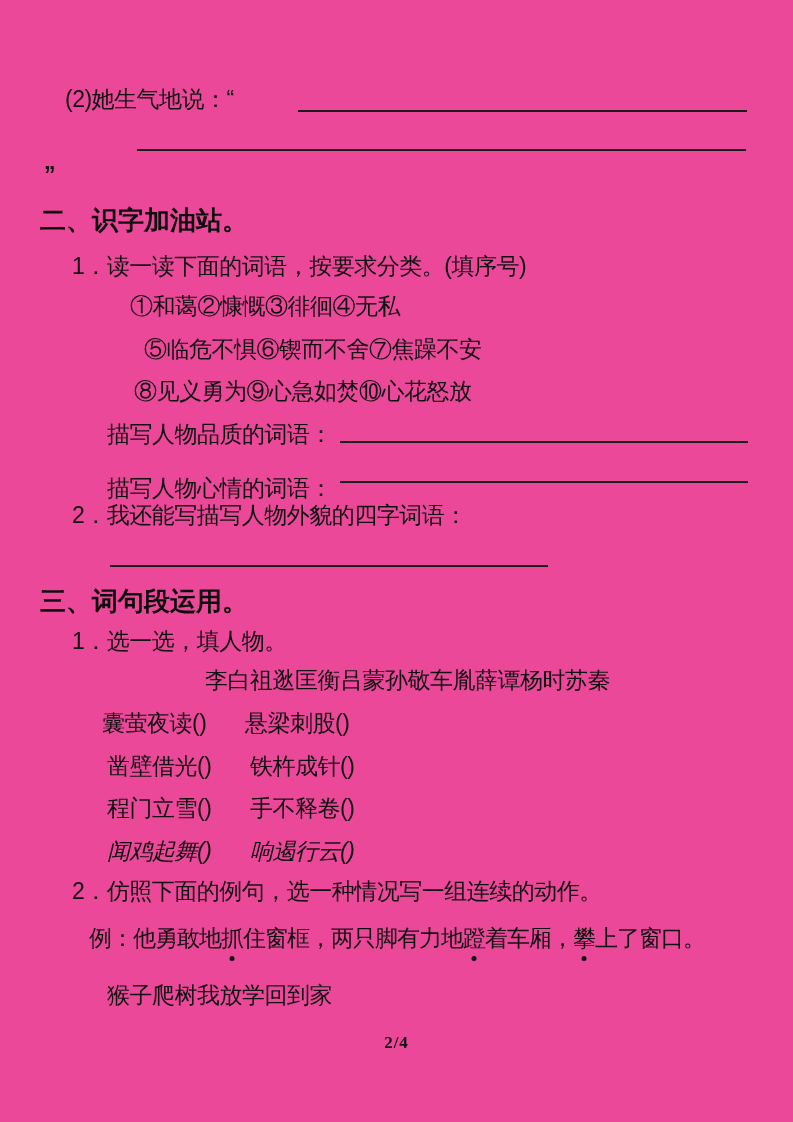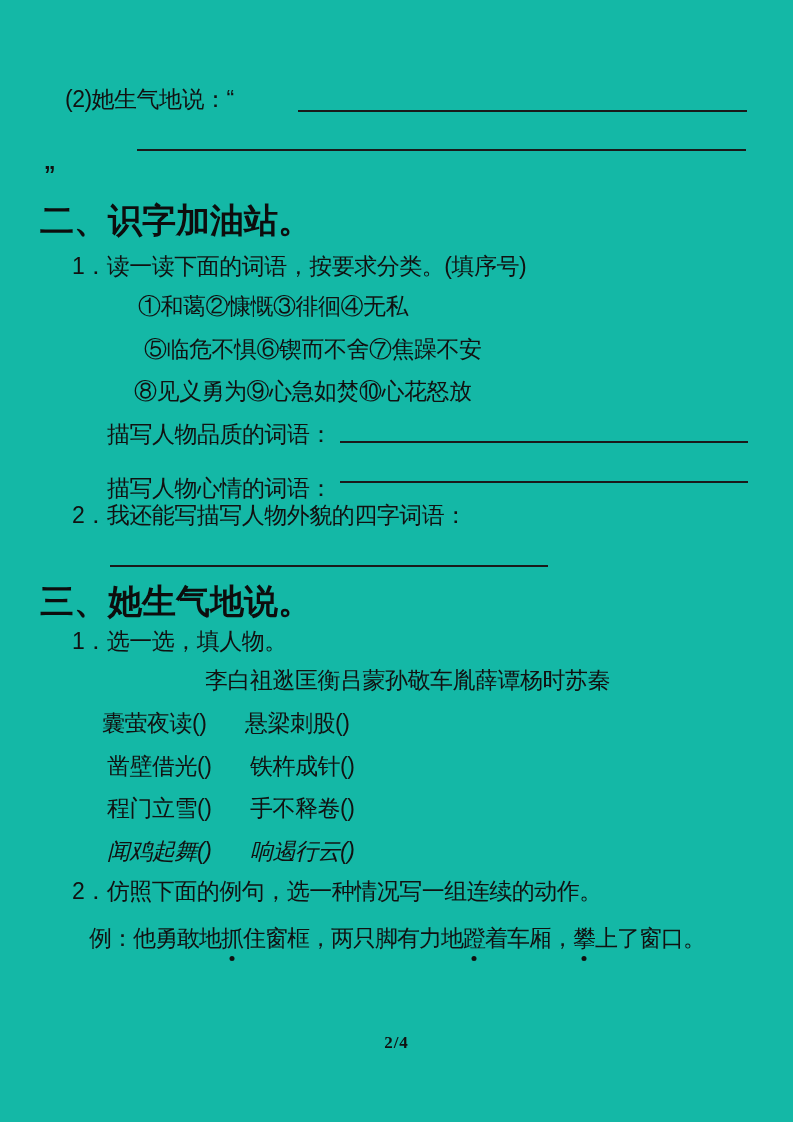--- a/index.html
+++ b/index.html
@@ -4,36 +4,36 @@
 <style>
   html, body {
     margin: 0;
     padding: 0;
     background: #ffffff;
   }
   .page {
     position: relative;
     width: 793px;
     height: 1122px;
-    background: #14b8a6;
+    background: #ec4899;
     font-family: "Liberation Sans", sans-serif;
     color: #111111;
     overflow: hidden;
   }
   .line {
     position: absolute;
     font-size: 23px;
     line-height: 26px;
     letter-spacing: -0.5px;
     white-space: nowrap;
     color: #111111;
   }
   .heading {
     position: absolute;
-    font-size: 34px;
+    font-size: 26px;
     line-height: 30px;
     font-weight: 700;
     letter-spacing: 0;
     white-space: nowrap;
     color: #0d0d0d;
   }
   .blank {
     position: absolute;
     border-bottom: 2px solid #1a1a1a;
     height: 0;
@@ -80,34 +80,34 @@
 
   <div class="line" style="top:86px; left:65px;">(2)她生气地说：“</div>
   <div class="blank" style="top:110px; left:298px; width:449px;"></div>
   <div class="blank" style="top:149px; left:137px; width:609px;"></div>
   <div class="line closing-quote" style="top:162px; left:44px;">”</div>
 
   <div class="heading" style="top:205px; left:40px;">二、识字加油站。</div>
 
   <div class="line" style="top:253px; left:72px;">1．读一读下面的词语，按要求分类。(填序号)</div>
 
-  <div class="line" style="top:293px; left:138px;">①和蔼②慷慨③徘徊④无私</div>
+  <div class="line" style="top:293px; left:130px;">①和蔼②慷慨③徘徊④无私</div>
   <div class="line" style="top:336px; left:144px;">⑤临危不惧⑥锲而不舍⑦焦躁不安</div>
   <div class="line" style="top:378px; left:134px;">⑧见义勇为⑨心急如焚⑩心花怒放</div>
 
   <div class="line" style="top:421px; left:107px;">描写人物品质的词语：</div>
   <div class="blank" style="top:441px; left:340px; width:408px;"></div>
 
   <div class="line" style="top:459px; left:107px;margin-top:16px;">描写人物心情的词语：</div>
   <div class="blank" style="top:481px; left:340px; width:408px;"></div>
 
   <div class="line" style="top:502px; left:72px;">2．我还能写描写人物外貌的四字词语：</div>
   <div class="blank" style="top:565px; left:110px; width:438px;"></div>
 
-  <div class="heading" style="top:586px; left:40px;">三、她生气地说。</div>
+  <div class="heading" style="top:586px; left:40px;">三、词句段运用。</div>
 
   <div class="line" style="top:628px; left:72px;">1．选一选，填人物。</div>
 
   <div class="line" style="top:667px; left:205px;">李白祖逖匡衡吕蒙孙敬车胤薛谭杨时苏秦</div>
 
   <div class="line" style="top:710px; left:102px;">
     <span class="idiom-left">囊萤夜读()</span><span>悬梁刺股()</span>
   </div>
   <div class="line" style="top:753px; left:107px;">
     <span class="idiom-left">凿壁借光()</span><span>铁杵成针()</span>
@@ -116,16 +116,17 @@
     <span class="idiom-left">程门立雪()</span><span>手不释卷()</span>
   </div>
   <div class="line" style="top:838px; left:107px;font-style:italic;">
     <span class="idiom-left">闻鸡起舞()</span><span>响遏行云()</span>
   </div>
 
   <div class="line" style="top:878px; left:72px;">2．仿照下面的例句，选一种情况写一组连续的动作。</div>
 
   <div class="line" style="top:925px; left:89px; letter-spacing:-1px;"><span>例：他勇敢地</span><span class="emph">抓</span><span>住窗框，两只脚有力地</span><span class="emph">蹬</span><span>着车厢，</span><span class="emph">攀</span><span>上了窗口。</span></div>
 
+  <div class="line" style="top:982px; left:107px;">猴子爬树我放学回到家</div>
 
   <div class="footer">2/4</div>
 
 </div>
 
 </body></html>

